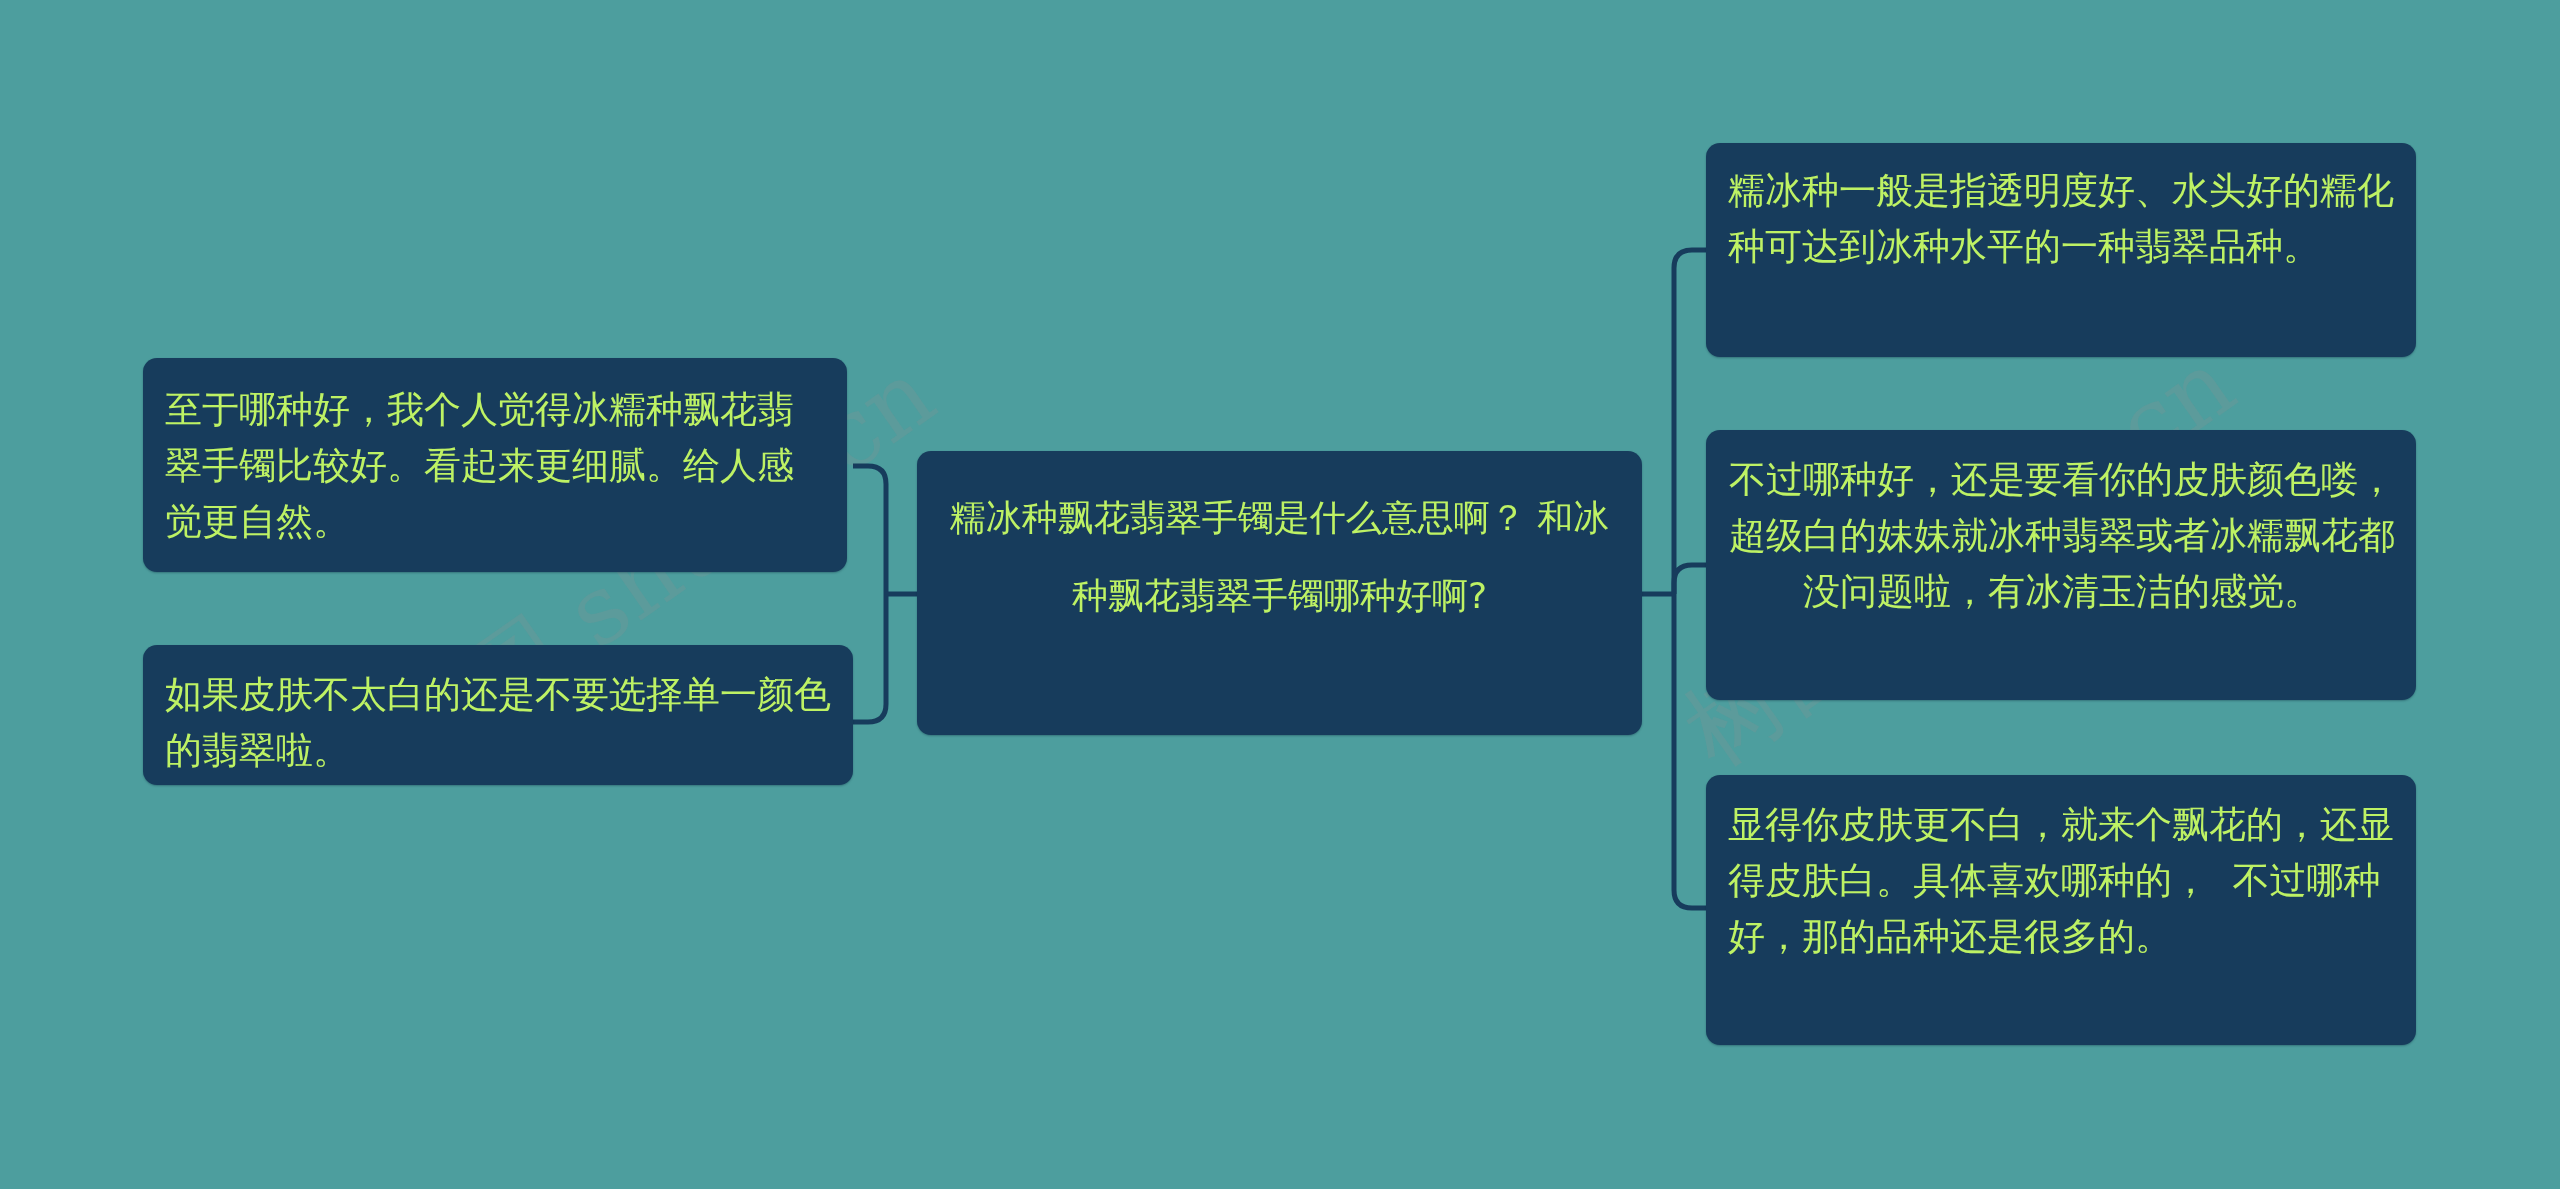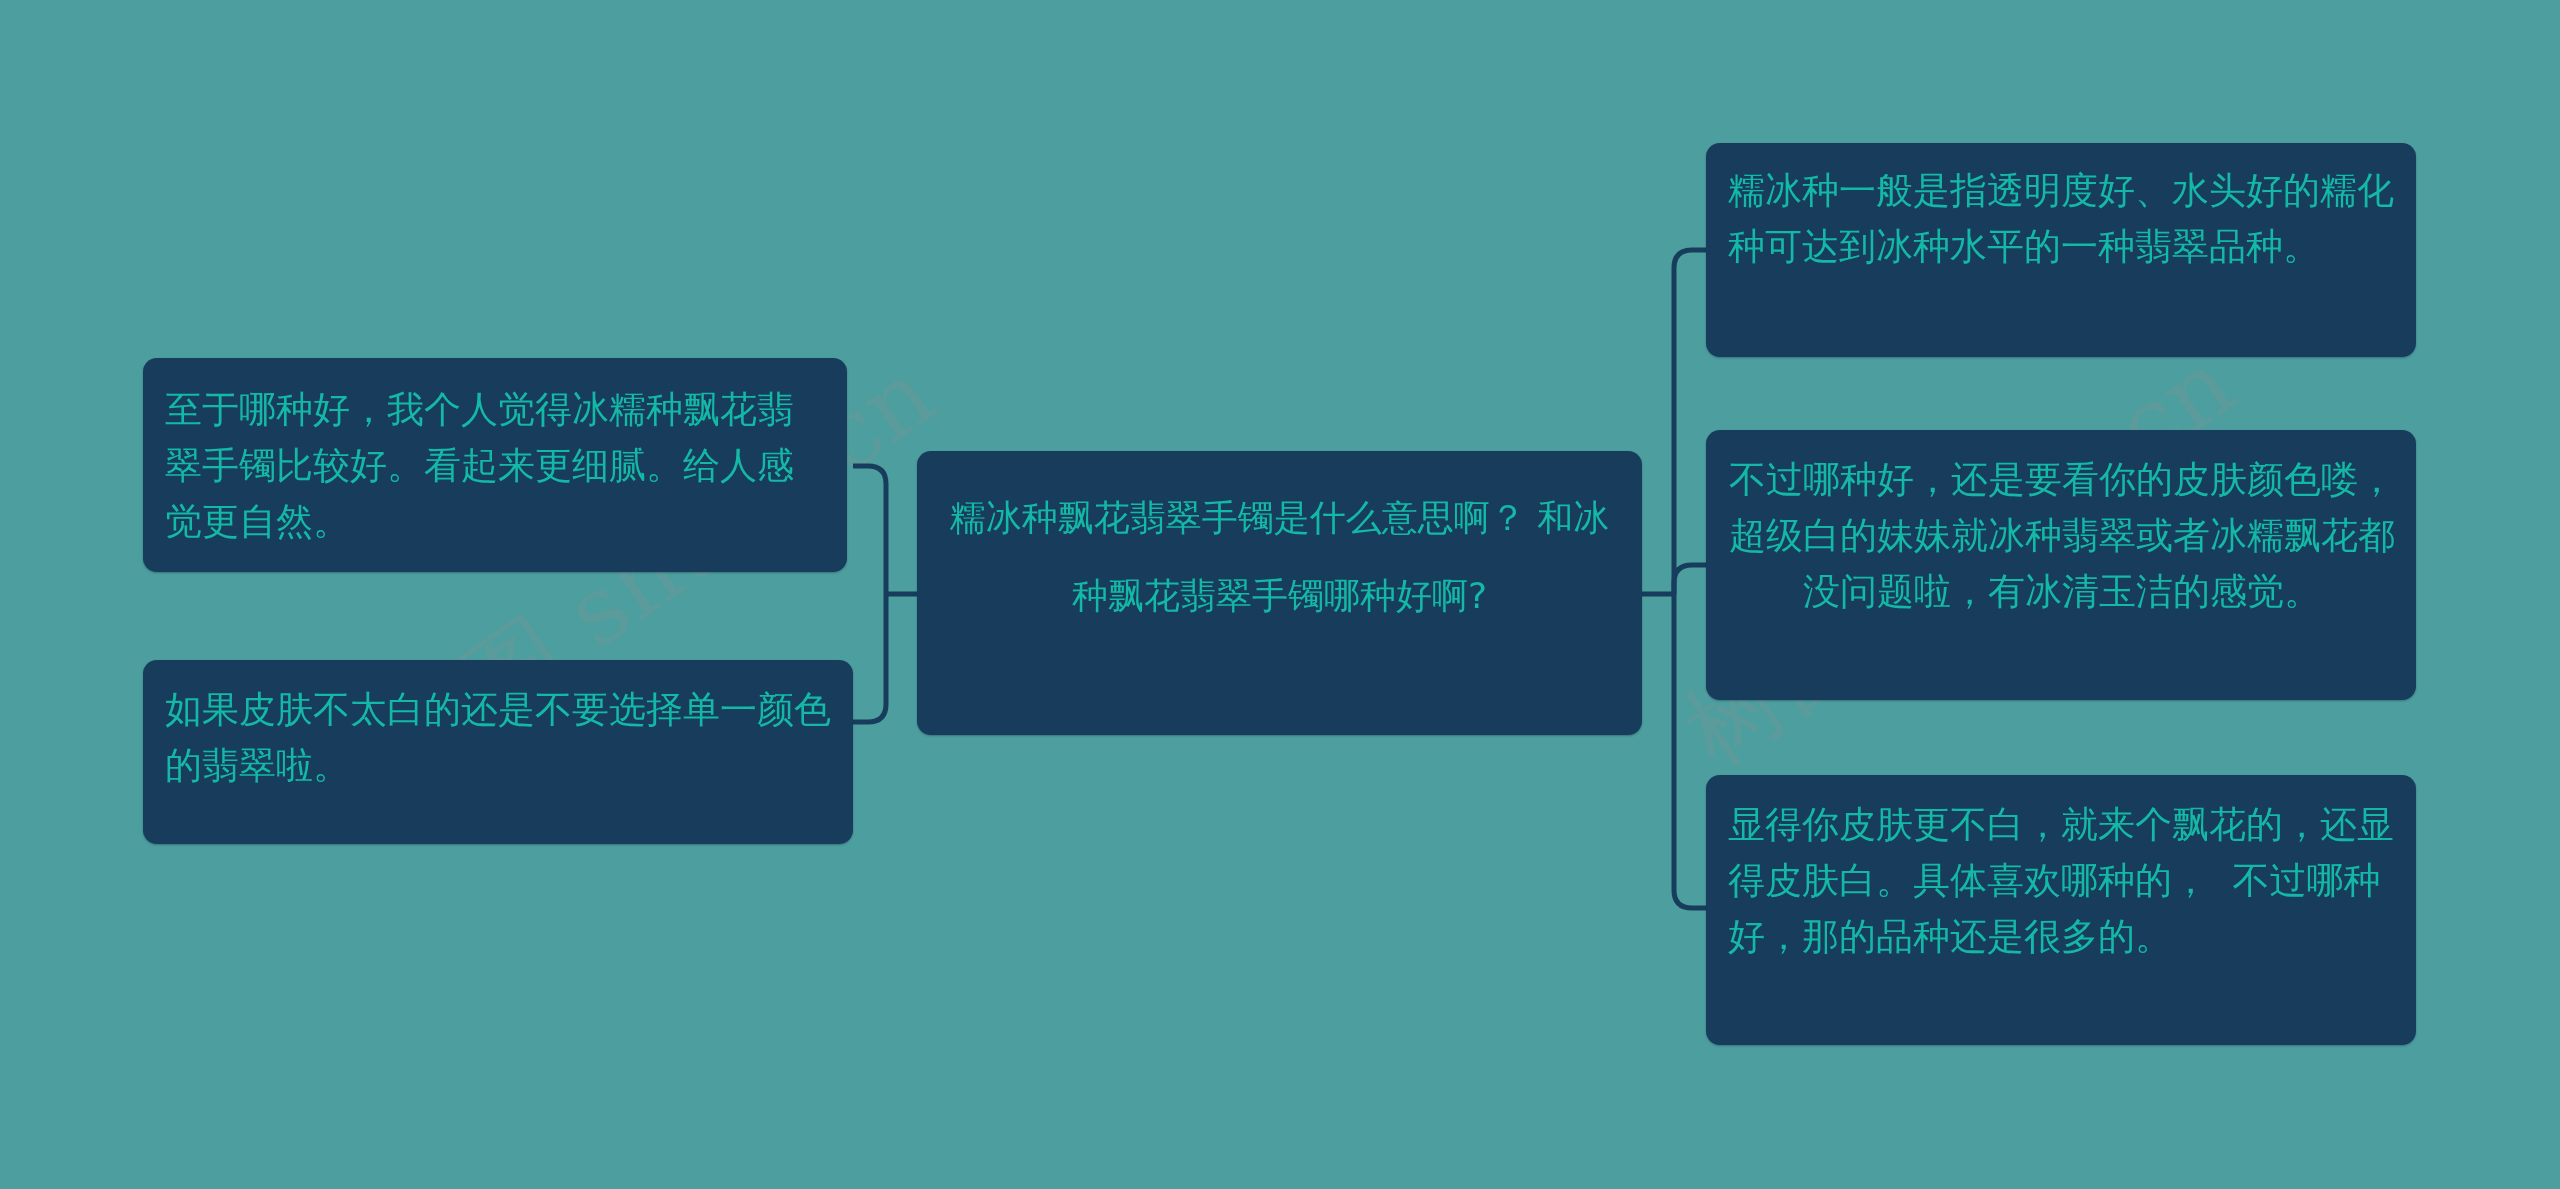--- a/index.html
+++ b/index.html
@@ -3,21 +3,21 @@
 <meta charset="utf-8">
 <style>
   html, body { margin: 0; padding: 0; }
   body {
     width: 2560px; height: 1189px; position: relative; overflow: hidden;
     background: #4d9e9e;
     font-family: "DejaVu Sans", "Liberation Sans", sans-serif;
   }
   .node {
     position: absolute; box-sizing: border-box;
-    background: #173c5c; color: #14b8a6;
+    background: #173c5c; color: #bef264;
     border-radius: 14px;
     box-shadow: 0 1px 2px rgba(10,40,60,0.35);
   }
   .node .txt { display: block; white-space: pre-wrap; }
   .leaf .txt { font-size: 37px; line-height: 56px; letter-spacing: 0px; }
   .center .txt { font-size: 36px; line-height: 78px; text-align: center; }
   svg.lines { position: absolute; left: 0; top: 0; }
   .wm {
     position: absolute; color: rgba(120,150,150,0.35);
     font-family: "DejaVu Serif", serif; font-size: 96px;
@@ -45,21 +45,21 @@
   </g>
 </svg>
 
 <div class="node center" style="left:917px; top:451px; width:725px; height:284px; padding:28px 22px 0 22px;">
   <span class="txt">糯冰种飘花翡翠手镯是什么意思啊？ 和冰种飘花翡翠手镯哪种好啊?</span>
 </div>
 
 <div class="node leaf" style="left:143px; top:358px; width:704px; height:214px; padding:24px 20px 0 22px;">
   <span class="txt">至于哪种好，我个人觉得冰糯种飘花翡翠手镯比较好。看起来更细腻。给人感觉更自然。</span>
 </div>
-<div class="node leaf" style="left:143px; top:660px; width:710px; height:184px; padding:22px 20px 8px 22px;">
+<div class="node leaf" style="left:143px; top:645px; width:710px; height:140px; padding:22px 20px 8px 22px;">
   <span class="txt">如果皮肤不太白的还是不要选择单一颜色的翡翠啦。</span>
 </div>
 
 <div class="node leaf" style="left:1706px; top:143px; width:710px; height:214px; padding:20px 20px 0 22px;">
   <span class="txt">糯冰种一般是指透明度好、水头好的糯化种可达到冰种水平的一种翡翠品种。</span>
 </div>
 <div class="node leaf" style="left:1706px; top:430px; width:710px; height:270px; padding:22px 20px 0 22px;text-align:center;">
   <span class="txt">不过哪种好，还是要看你的皮肤颜色喽，超级白的妹妹就冰种翡翠或者冰糯飘花都没问题啦，有冰清玉洁的感觉。</span>
 </div>
 <div class="node leaf" style="left:1706px; top:775px; width:710px; height:270px; padding:22px 20px 0 22px;">

